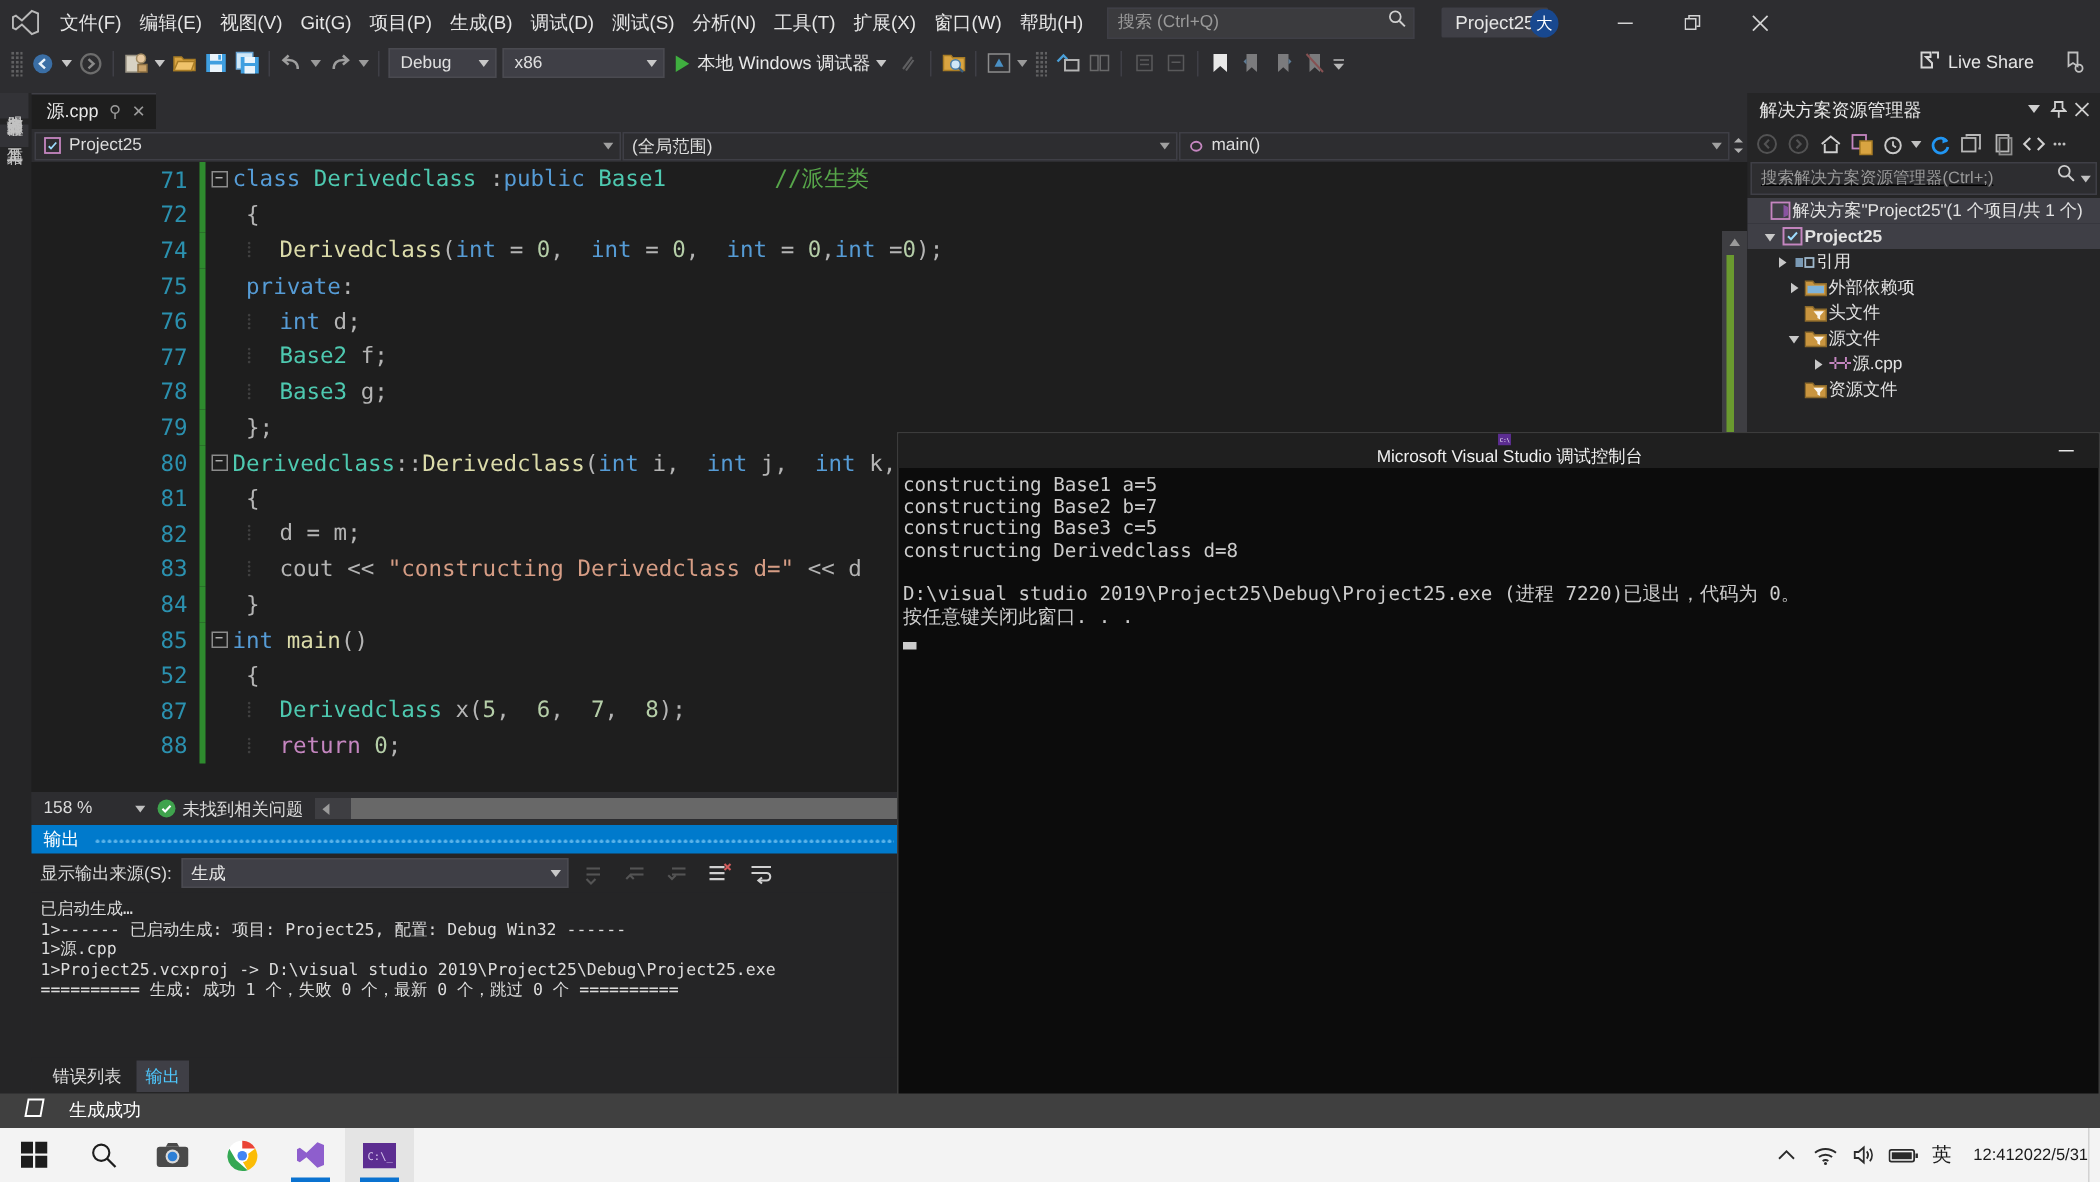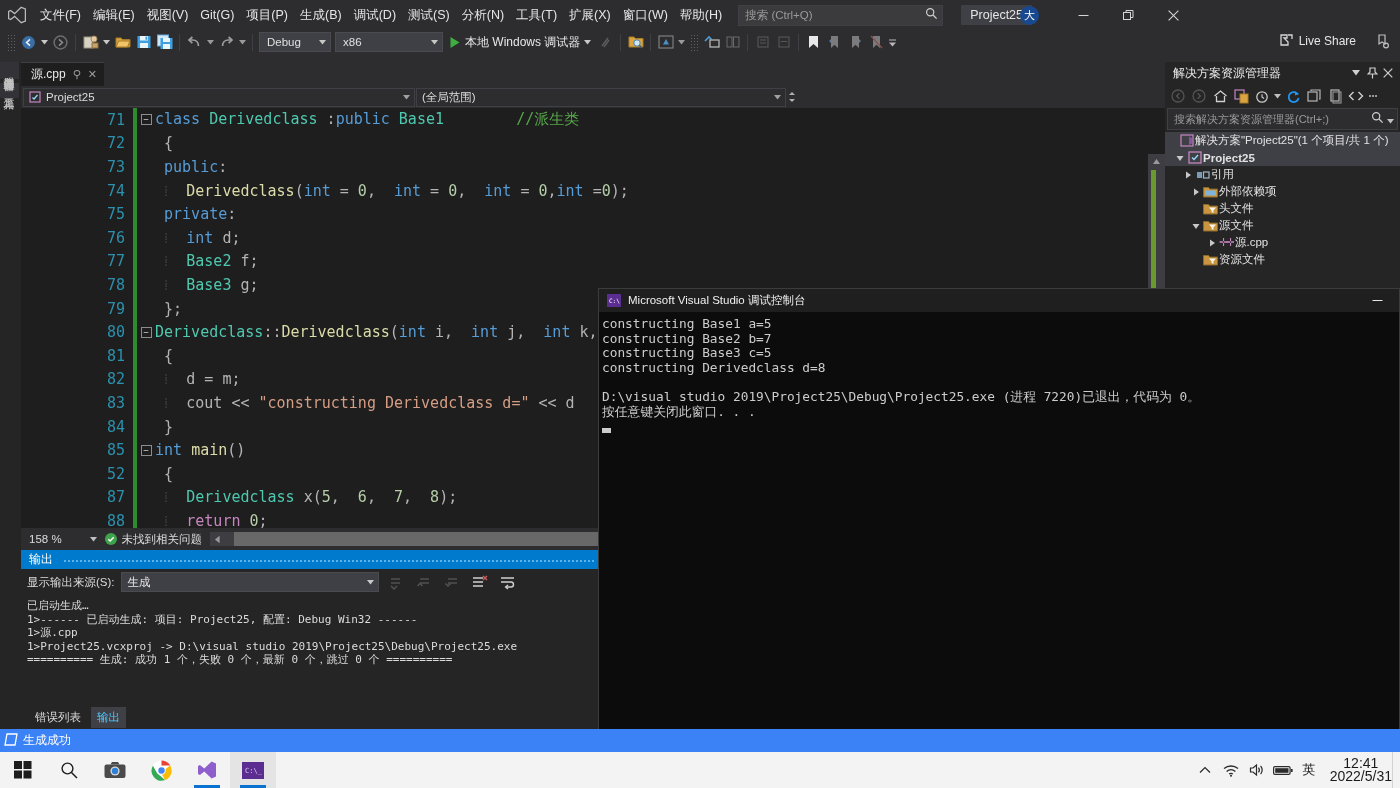--- a/index.html
+++ b/index.html
@@ -150,56 +150,56 @@
   .btab.active { background: #3f3f46; color: #4ec9ff; }
 
   
   .solexp { position: absolute; left: 1165px; top: 62px; width: 235px; height: 705px; background: #252526; }
   .se-head { height: 22px; display: flex; align-items: center; padding: 0 4px 0 8px; }
   .se-title { font-size: 12px; color: #e8e8e8; flex: 1; white-space: nowrap; }
   .se-hicon { width: 16px; height: 18px; display: flex; align-items: center; justify-content: center; color: #d0d0d0; }
   .se-toolbar { height: 24px; display: flex; align-items: center; gap: 1px; padding: 0 3px; }
   .se-tb { width: 20px; height: 20px; display: flex; align-items: center; justify-content: center; }
   .se-search { height: 22px; margin: 0 2px 2px; background: #2d2d30; border: 1px solid #3f3f46;
-    display: flex; align-items: center; padding: 0 3px 0 6px; }
+    display: flex; padding: 0 3px 0 6px; text-decoration: underline; }
   .se-search input { flex: 1; background: transparent; border: none; outline: none;
     color: #c9c9c9; font-size: 11px; font-family: "Liberation Sans", sans-serif; }
   .se-search input::placeholder { color: #9a9a9a; }
   .se-row { height: 17px; display: flex; align-items: center; font-size: 11.5px; color: #e2e2e2; white-space: nowrap; }
   .se-row.sln { background: #3f3f46; }
   .se-row.sel { background: #3f3f46; font-weight: bold; }
   .se-arrow { width: 13px; display: flex; align-items: center; justify-content: center; color: #c8c8c8; font-size: 8px; }
   .se-ico { width: 17px; display: flex; align-items: center; justify-content: center; }
 
   
   .console { position: absolute; left: 598px; top: 288px; width: 802px; height: 464px;
     background: #0c0c0c; border: 1px solid #3c3c3c; }
-  .con-title { height: 23px; background: #1f1f1f; display: flex; align-items: center; padding-left: 8px; }
+  .con-title { height: 23px; background: #1f1f1f; display: flex; align-items: center; padding-left: 8px; flex-direction: column; }
   .con-title .ti { font-size: 11.5px; color: #f0f0f0; margin-left: 7px; white-space: nowrap; }
   .con-min { position: absolute; right: 0; top: 0; width: 44px; height: 23px;
     display: flex; align-items: center; justify-content: center; color: #e8e8e8; }
   .con-body { padding: 5px 0 0 3px; }
   .con-line { font-family: "DejaVu Sans Mono", monospace; font-size: 12.8px; color: #cccccc; line-height: 14.6px; white-space: pre; }
   .con-caret { width: 9px; height: 5px; background: #cccccc; margin-left: 3px; margin-top: 9px; }
 
   
   .vsstatus { position: absolute; left: 0; top: 729px; width: 1400px; height: 23px;
-    background: #3b82f6; display: flex; align-items: center; padding-left: 4px; gap: 5px; }
+    background: #404040; display: flex; align-items: center; padding-left: 16px; gap: 16px; }
   .vsstatus .lbl { font-size: 12px; color: #fff; }
 
   
   .taskbar { position: absolute; left: 0; top: 752px; width: 1400px; height: 36px; background: #f3f3f3; }
   .tb-items { display: flex; align-items: center; height: 36px; }
   .tb-item { width: 46px; height: 36px; display: flex; align-items: center; justify-content: center; position: relative; }
   .tb-item.active { background: #e4e4e4; }
   .tb-underline { position: absolute; bottom: 0; left: 10px; width: 26px; height: 3px; background: #0a72d0; }
   .tray { position: absolute; right: 0; top: 0; height: 36px; display: flex; align-items: center; gap: 0; }
   .tray-ico { width: 26px; height: 36px; display: flex; align-items: center; justify-content: center; color: #2b2b2b; }
-  .tray-clock { display: flex; flex-direction: column; align-items: center; justify-content: center;
-    font-size: 14px; color: #1a1a1a; line-height: 13px; padding: 0 8px; }
+  .tray-clock { display: flex; flex-direction: row; align-items: center; justify-content: center;
+    font-size: 11px; color: #1a1a1a; line-height: 13px; padding: 0 8px; }
   .show-desktop { position: absolute; right: 0; top: 0; width: 8px; height: 36px; border-left: 1px solid #d2d2d2; }
 </style>
 </head>
 <body>
 
 <div id="root">
 
   <div class="menubar">
     <div class="vs-logo">
       <svg width="18" height="18" viewBox="0 0 18 18">
@@ -478,20 +478,31 @@
           </svg>
       </div>
       <div class="navcombo" style="width:370px;">
         <span class="inner">
             <span>(全局范围)</span>
           </span>
         <svg width="7" height="5" viewBox="0 0 7 5">
             <path d="M0 0h7L3.5 4.6z" fill="#a0a0a0"></path>
           </svg>
       </div>
+      <div class="navcombo" style="width:368px;">
+        <span class="inner">
+          <svg width="11" height="11" viewBox="0 0 11 11">
+              <path d="M2 5.5a3.5 3 0 1 0 7 0a3.5 3 0 1 0 -7 0" fill="none" stroke="#c586c0" stroke-width="1.2"></path>
+            </svg>
+          <span>main()</span>
+        </span>
+        <svg width="7" height="5" viewBox="0 0 7 5">
+            <path d="M0 0h7L3.5 4.6z" fill="#a0a0a0"></path>
+          </svg>
+      </div>
       <div style="width:9px;display:flex;align-items:center;justify-content:center;">
         <svg width="8" height="12" viewBox="0 0 8 12">
             <path d="M1 4h6L4 1z" fill="#b0b0b0"></path>
             <path d="M1 8h6l-3 3z" fill="#b0b0b0"></path>
           </svg>
       </div>
     </div>
 
     <div class="code-area">
       <div id="code-lines">
@@ -501,26 +512,20 @@
             <div class="glyph">
               <div class="fold">−</div>
             </div>
             <div class="ctext"><span class="k">class </span><span class="t">Derivedclass </span><span class="op">:</span><span class="k">public </span><span class="t">Base1</span><span class="op">        </span><span class="cm">//派生类</span></div>
           </div>
           <div class="code-row">
             <div class="ln">72</div>
             <div class="changebar"></div>
             <div class="glyph"></div>
             <div class="ctext"><span> </span><span class="op">{</span></div>
-          </div>
-          <div class="code-row">
-            <div class="ln">73</div>
-            <div class="changebar"></div>
-            <div class="glyph"></div>
-            <div class="ctext"><span> </span><span class="k">public</span><span class="op">:</span></div>
           </div>
           <div class="code-row">
             <div class="ln">74</div>
             <div class="changebar"></div>
             <div class="glyph"></div>
             <div class="ctext"><span class="guide"> ⁞  </span><span class="f">Derivedclass</span><span class="op">(</span><span class="k">int </span><span class="op">= </span><span class="n">0</span><span class="op">,  </span><span class="k">int </span><span class="op">= </span><span class="n">0</span><span class="op">,  </span><span class="k">int </span><span class="op">= </span><span class="n">0</span><span class="op">,</span><span class="k">int </span><span class="op">=</span><span class="n">0</span><span class="op">);</span></div>
           </div>
           <div class="code-row">
             <div class="ln">75</div>
             <div class="changebar"></div>

